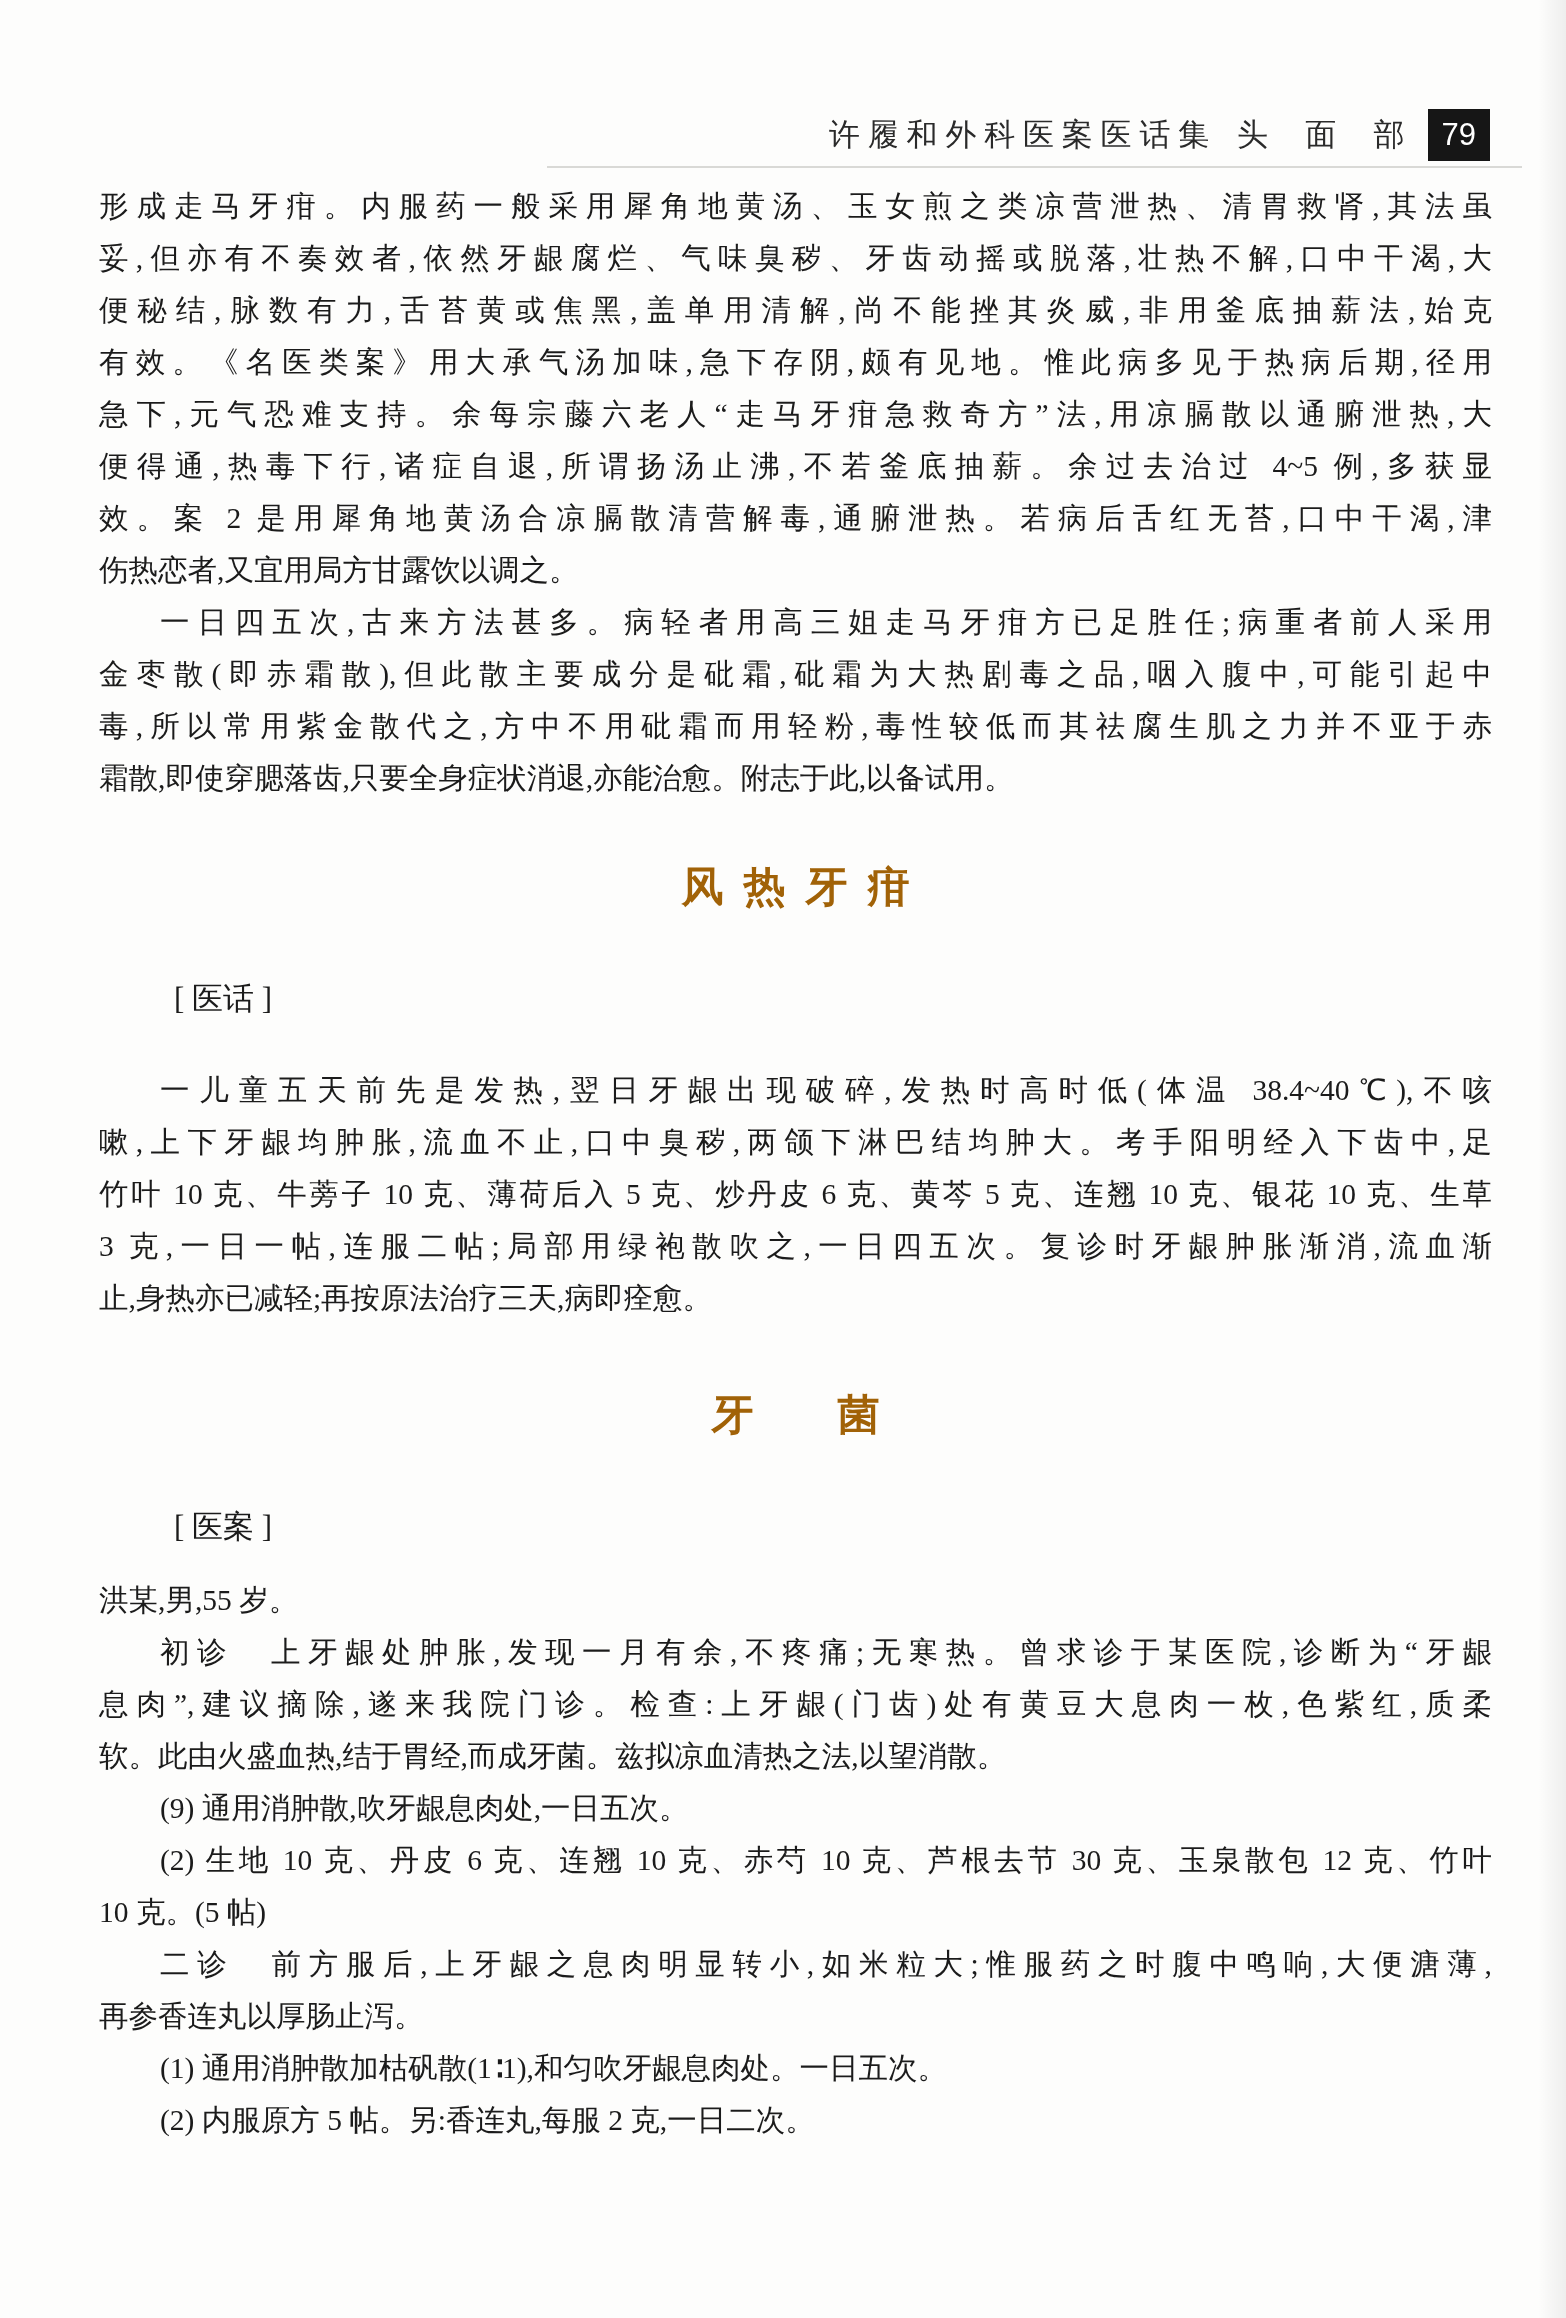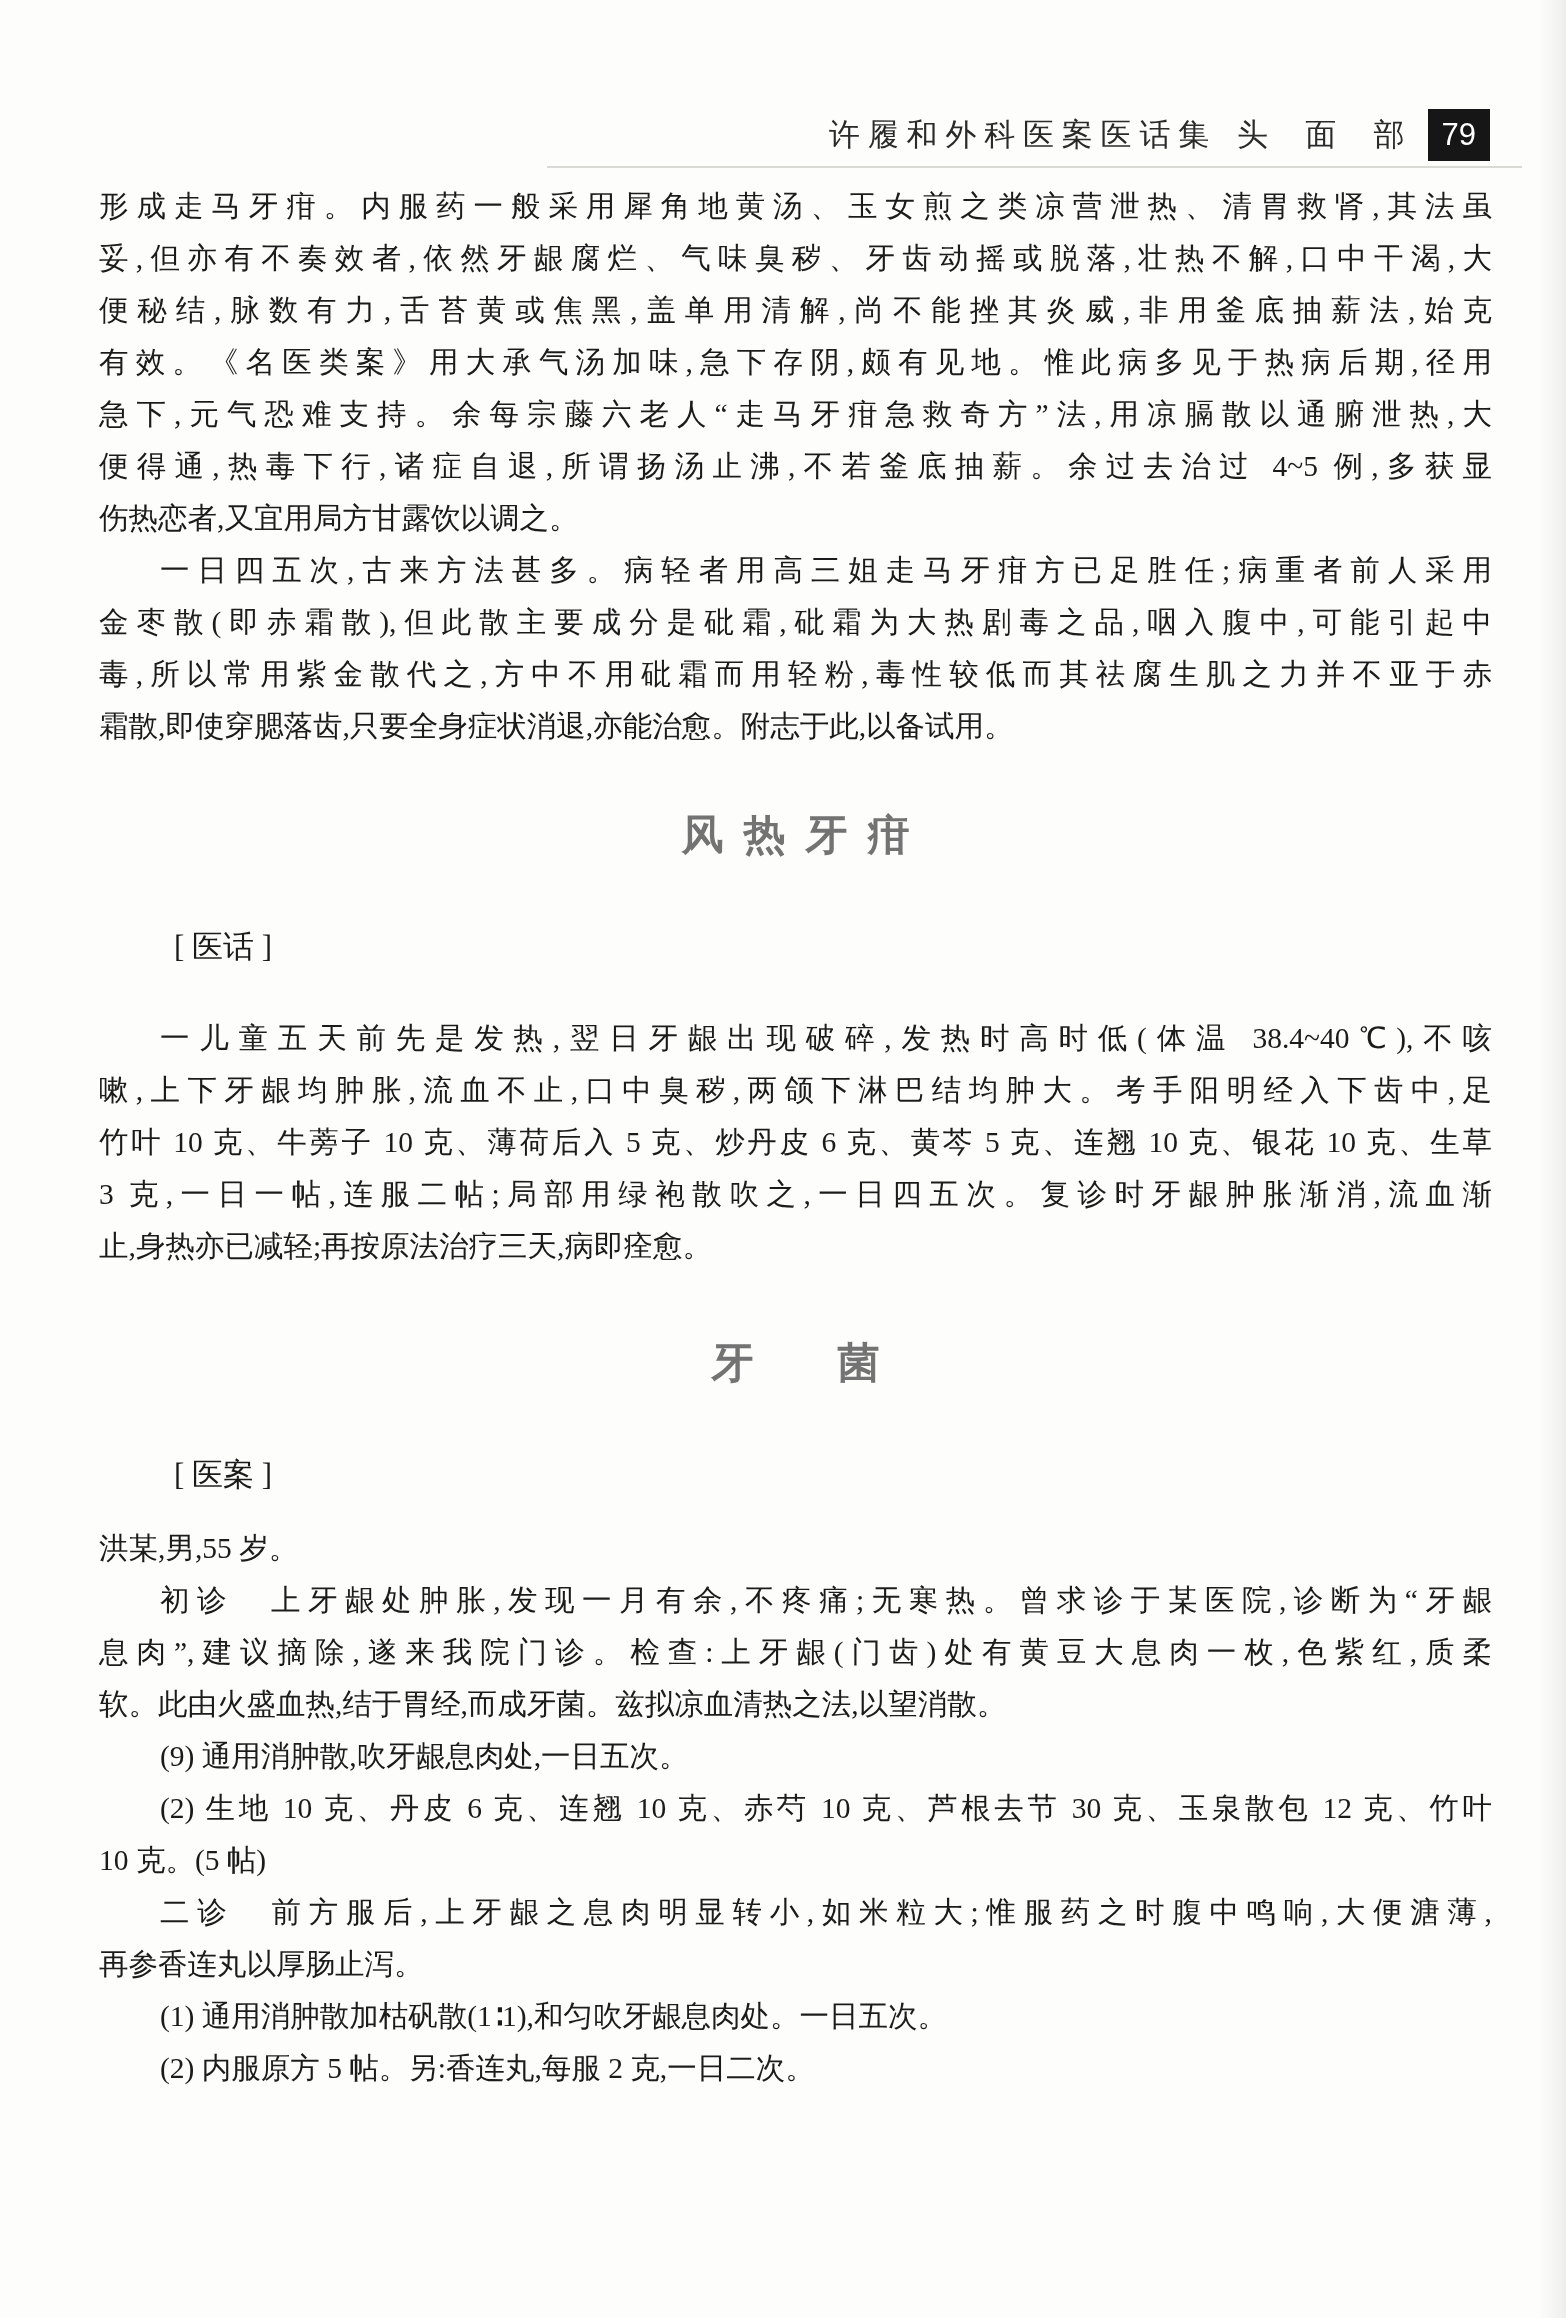--- a/index.html
+++ b/index.html
@@ -49,21 +49,21 @@
     font-size: 29.5px;
     line-height: 52px;
     min-height: 52px;
     text-align: left;
     word-break: break-all;
   }
   .full { text-align: justify; text-align-last: justify; }
   .indent { text-indent: 61px; }
   .h1 {
     margin: 0; font-weight: 700; text-align: center; text-align-last: center;
-    font-size: 42px; line-height: 54px; color: #737373;
+    font-size: 42px; line-height: 54px; color: #a16207;
   }
   .h1-spaced { letter-spacing: 20px; padding-left: 20px; }
   .h1-fengre { margin-top: 56px; }
   .h1-yajun  { margin-top: 64px; }
   .bracket-label {
     margin: 59px 0 40px 75px;
     font-size: 31px; line-height: 51px;
   }
   .bracket-label-case { margin-bottom: 22px; }
 </style>
@@ -80,20 +80,21 @@
   <div class="header-rule"></div>
 
   <main class="text-block">
 
     <p class="line full">形成走马牙疳。内服药一般采用犀角地黄汤、玉女煎之类凉营泄热、清胃救肾,其法虽</p>
     <p class="line full">妥,但亦有不奏效者,依然牙龈腐烂、气味臭秽、牙齿动摇或脱落,壮热不解,口中干渴,大</p>
     <p class="line full">便秘结,脉数有力,舌苔黄或焦黑,盖单用清解,尚不能挫其炎威,非用釜底抽薪法,始克</p>
     <p class="line full">有效。《名医类案》用大承气汤加味,急下存阴,颇有见地。惟此病多见于热病后期,径用</p>
     <p class="line full">急下,元气恐难支持。余每宗藤六老人“走马牙疳急救奇方”法,用凉膈散以通腑泄热,大</p>
     <p class="line full">便得通,热毒下行,诸症自退,所谓扬汤止沸,不若釜底抽薪。余过去治过 4~5 例,多获显</p>
+    <p class="line full">效。案 2 是用犀角地黄汤合凉膈散清营解毒,通腑泄热。若病后舌红无苔,口中干渴,津</p>
     <p class="line">伤热恋者,又宜用局方甘露饮以调之。</p>
 
     <p class="line full indent">一日四五次,古来方法甚多。病轻者用高三姐走马牙疳方已足胜任;病重者前人采用</p>
     <p class="line full">金枣散(即赤霜散),但此散主要成分是砒霜,砒霜为大热剧毒之品,咽入腹中,可能引起中</p>
     <p class="line full">毒,所以常用紫金散代之,方中不用砒霜而用轻粉,毒性较低而其祛腐生肌之力并不亚于赤</p>
     <p class="line">霜散,即使穿腮落齿,只要全身症状消退,亦能治愈。附志于此,以备试用。</p>
 
     <h2 class="h1 h1-spaced h1-fengre">风热牙疳</h2>
     <p class="bracket-label">[ 医话 ]</p>
 

